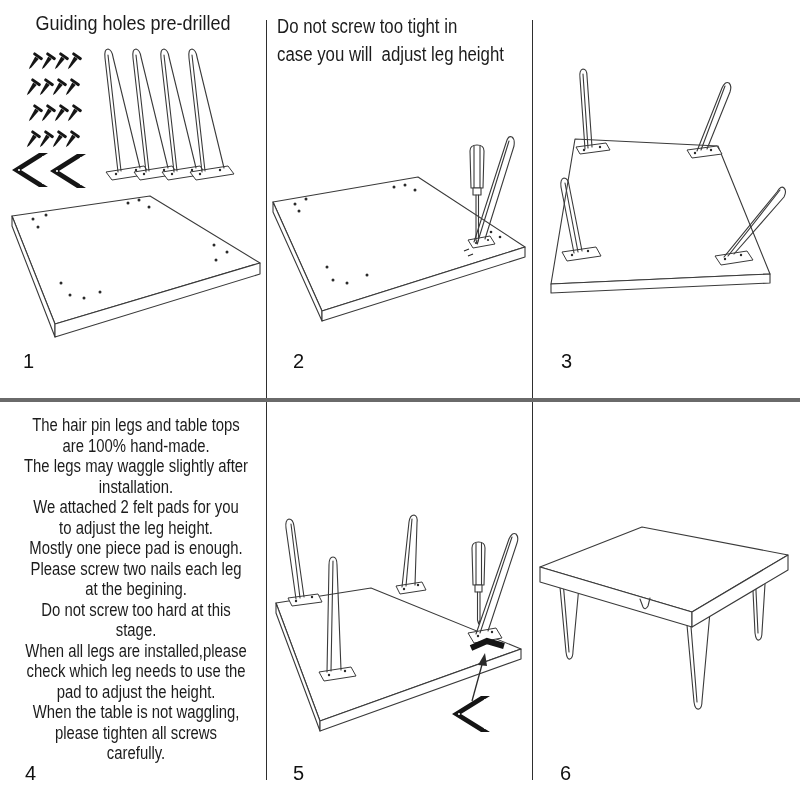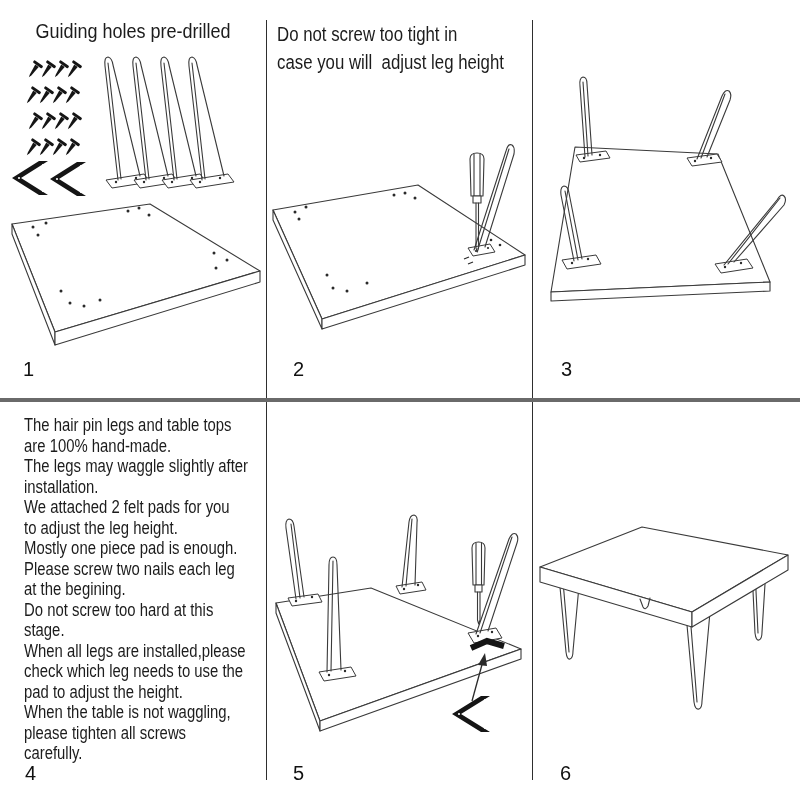--- a/index.html
+++ b/index.html
@@ -1,22 +1,22 @@
 <!DOCTYPE html>
 <html><head>
 <meta charset="utf-8">
 <style>
   html,body{margin:0;padding:0;background:#fff;}
   .sheet{position:relative;width:800px;height:800px;background:#ffffff;overflow:hidden;
          font-family:"Liberation Sans",sans-serif;color:#1c1c1c;}
   .divider-v{position:absolute;top:20px;width:1px;height:760px;background:#2e2e2e;}
   .divider-h{position:absolute;left:0;top:398px;width:800px;height:4px;background:#6a6a6a;z-index:6;}
   .panel{position:absolute;}
-  .p-row1{top:12px;height:378px;padding-left:46px;}
-  .p-row2{top:402px;height:378px;}
+  .p-row1{top:4px;height:378px;padding-left:46px;}
+  .p-row2{top:402px;height:378px;text-align:center;}
   .panel svg{position:absolute;left:0;top:0;}
   .panel-number{position:absolute;font-size:20px;line-height:1;color:#111;}
   .p1-title{position:absolute;left:0;top:8px;width:266px;text-align:center;font-size:20px;
             transform:scaleX(0.9);transform-origin:50% 50%;white-space:pre;}
   .p2-caption{position:absolute;left:11px;top:8px;font-size:20px;line-height:28px;
               transform:scaleX(0.84);transform-origin:0 0;}
   .p2-caption div{white-space:pre;}
   .p4-text{position:absolute;left:24px;top:13px;font-size:17.5px;line-height:20.5px;
            transform:scaleX(0.85);transform-origin:0 0;}
   .p4-text div{white-space:pre;}

